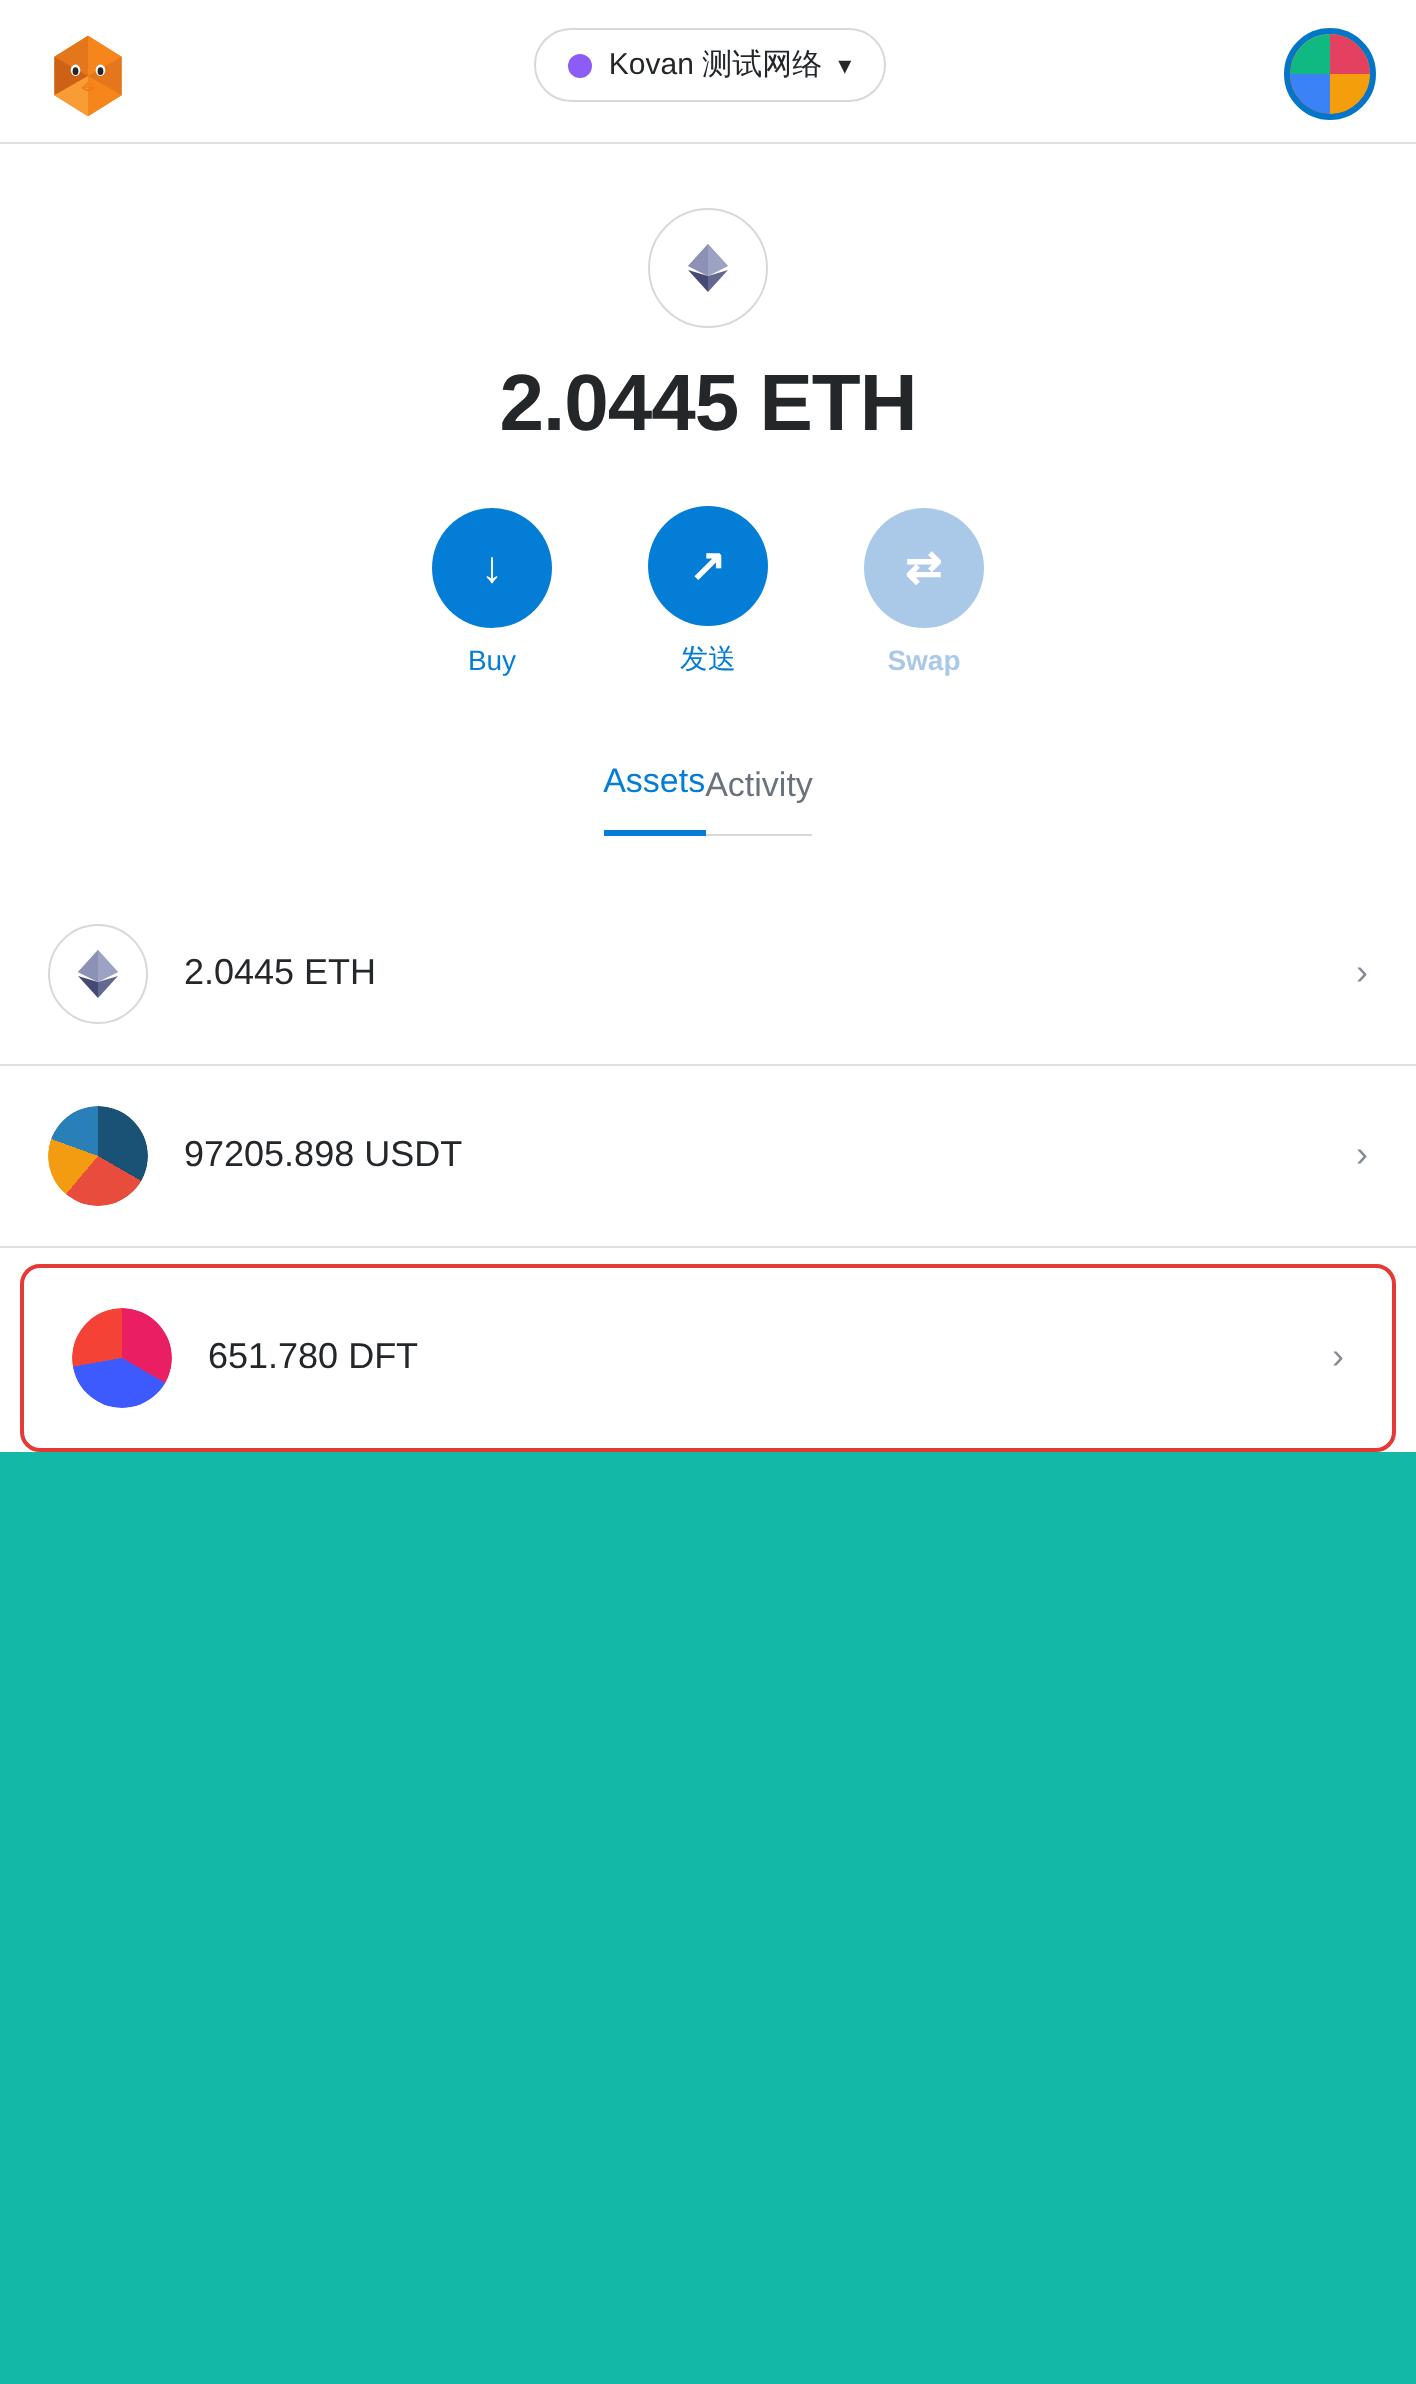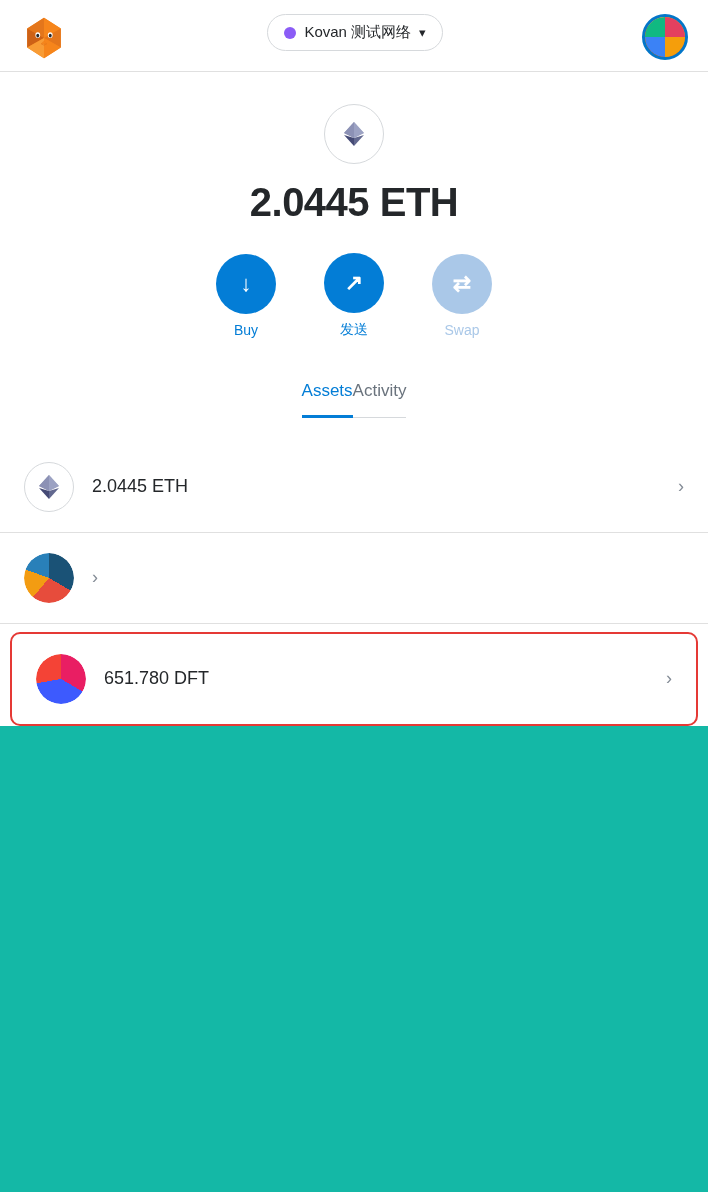--- a/index.html
+++ b/index.html
@@ -142,27 +142,29 @@
       font-size: 22px;
       font-weight: bold;
     }
     .btn-label {
       font-size: 14px;
       color: #037dd6;
       font-weight: 500;
     }
     .btn-label.disabled {
       color: #aac8e8;
+      font-weight: bold;
     }
 
     
     .tabs {
       display: flex;
       border-bottom: 1.5px solid #d6d9dc;
       margin-top: 20px;
+      align-items: flex-end;
     }
     .tab {
       flex: 1;
       text-align: center;
       padding: 14px 0;
       font-size: 17px;
       font-weight: 500;
       cursor: pointer;
       color: #6a737d;
     }
@@ -335,20 +337,21 @@
         </svg>
       </div>
       <span class="asset-name">2.0445 ETH</span>
       <span class="chevron-right">›</span>
     </div>
 
     <div class="asset-item">
       <div class="asset-icon">
         <div class="pie-usdt"></div>
       </div>
+      <span class="asset-name">97205.898 USDT</span>
       <span class="chevron-right">›</span>
     </div>
 
     <div class="asset-item highlighted">
       <div class="asset-icon">
         <div class="pie-dft"></div>
       </div>
       <span class="asset-name">651.780 DFT</span>
       <span class="chevron-right">›</span>
     </div>

